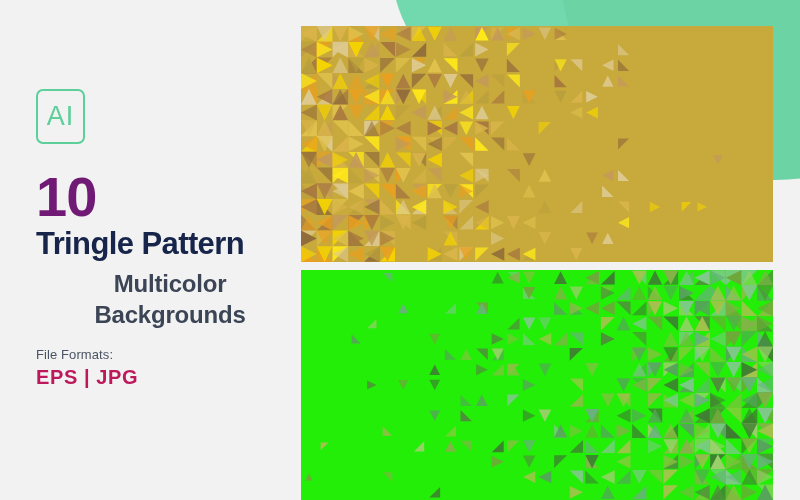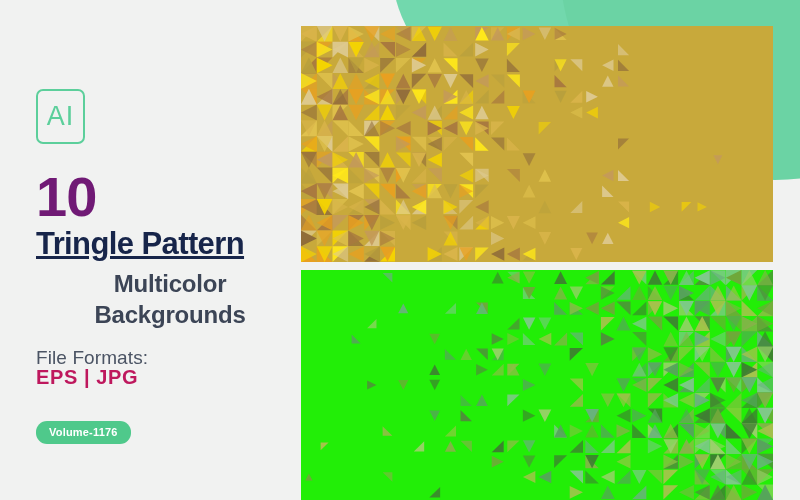--- a/index.html
+++ b/index.html
@@ -95,39 +95,38 @@
   .title {
     position: absolute;
     left: 0;
     top: 222px;
     font-size: 31px;
     font-weight: bold;
     color: #17254a;
     letter-spacing: -0.6px;
     line-height: 1;
     white-space: nowrap;
-    text-decoration: underline;
   }
 
   .subtitle {
     position: absolute;
     left: 0;
     top: 263px;
     font-size: 24px;
     font-weight: bold;
     color: #3c4556;
     line-height: 1.28;
     letter-spacing: -0.2px;
   }
 
   .formats-label {
     position: absolute;
     left: 0;
     top: 341px;
-    font-size: 19px;
+    font-size: 13px;
     color: #4b5464;
     letter-spacing: 0.1px;
   }
   .formats-value {
     position: absolute;
     left: 0;
     top: 360px;
     font-size: 20px;
     font-weight: bold;
     color: #be185d;
@@ -191,21 +190,20 @@
 
     <div class="title">Tringle Pattern</div>
 
     <div class="subtitle">
       <div>Multicolor Backgrounds</div>
     </div>
 
     <div class="formats-label">File Formats:</div>
     <div class="formats-value">EPS  |  JPG</div>
 
-    <div class="volume-badge">Volume-1176</div>
   </div>
 
   <div class="panel panel-gold">
     <svg id="svg-gold" viewBox="0 0 472 236" preserveAspectRatio="none">
         <polygon points="-0.2,-0.2 15.9,-0.2 -0.2,15.9" fill="#d9b44a" fill-opacity="0.66"></polygon>
         <polygon points="-0.2,7.9 15.9,-0.2 15.9,15.9" fill="#d9b44a" fill-opacity="0.90"></polygon>
         <polygon points="15.7,15.8 31.5,15.8 31.5,-0.1" fill="#ffe81a" fill-opacity="0.63"></polygon>
         <polygon points="23.6,15.8 15.7,-0.1 31.5,-0.1" fill="#ddc98f" fill-opacity="0.72"></polygon>
         <polygon points="39.3,15.7 31.5,0.1 47.1,0.1" fill="#d9b44a" fill-opacity="0.98"></polygon>
         <polygon points="47.4,15.6 62.8,15.6 47.4,0.2" fill="#e8a020" fill-opacity="0.83"></polygon>

